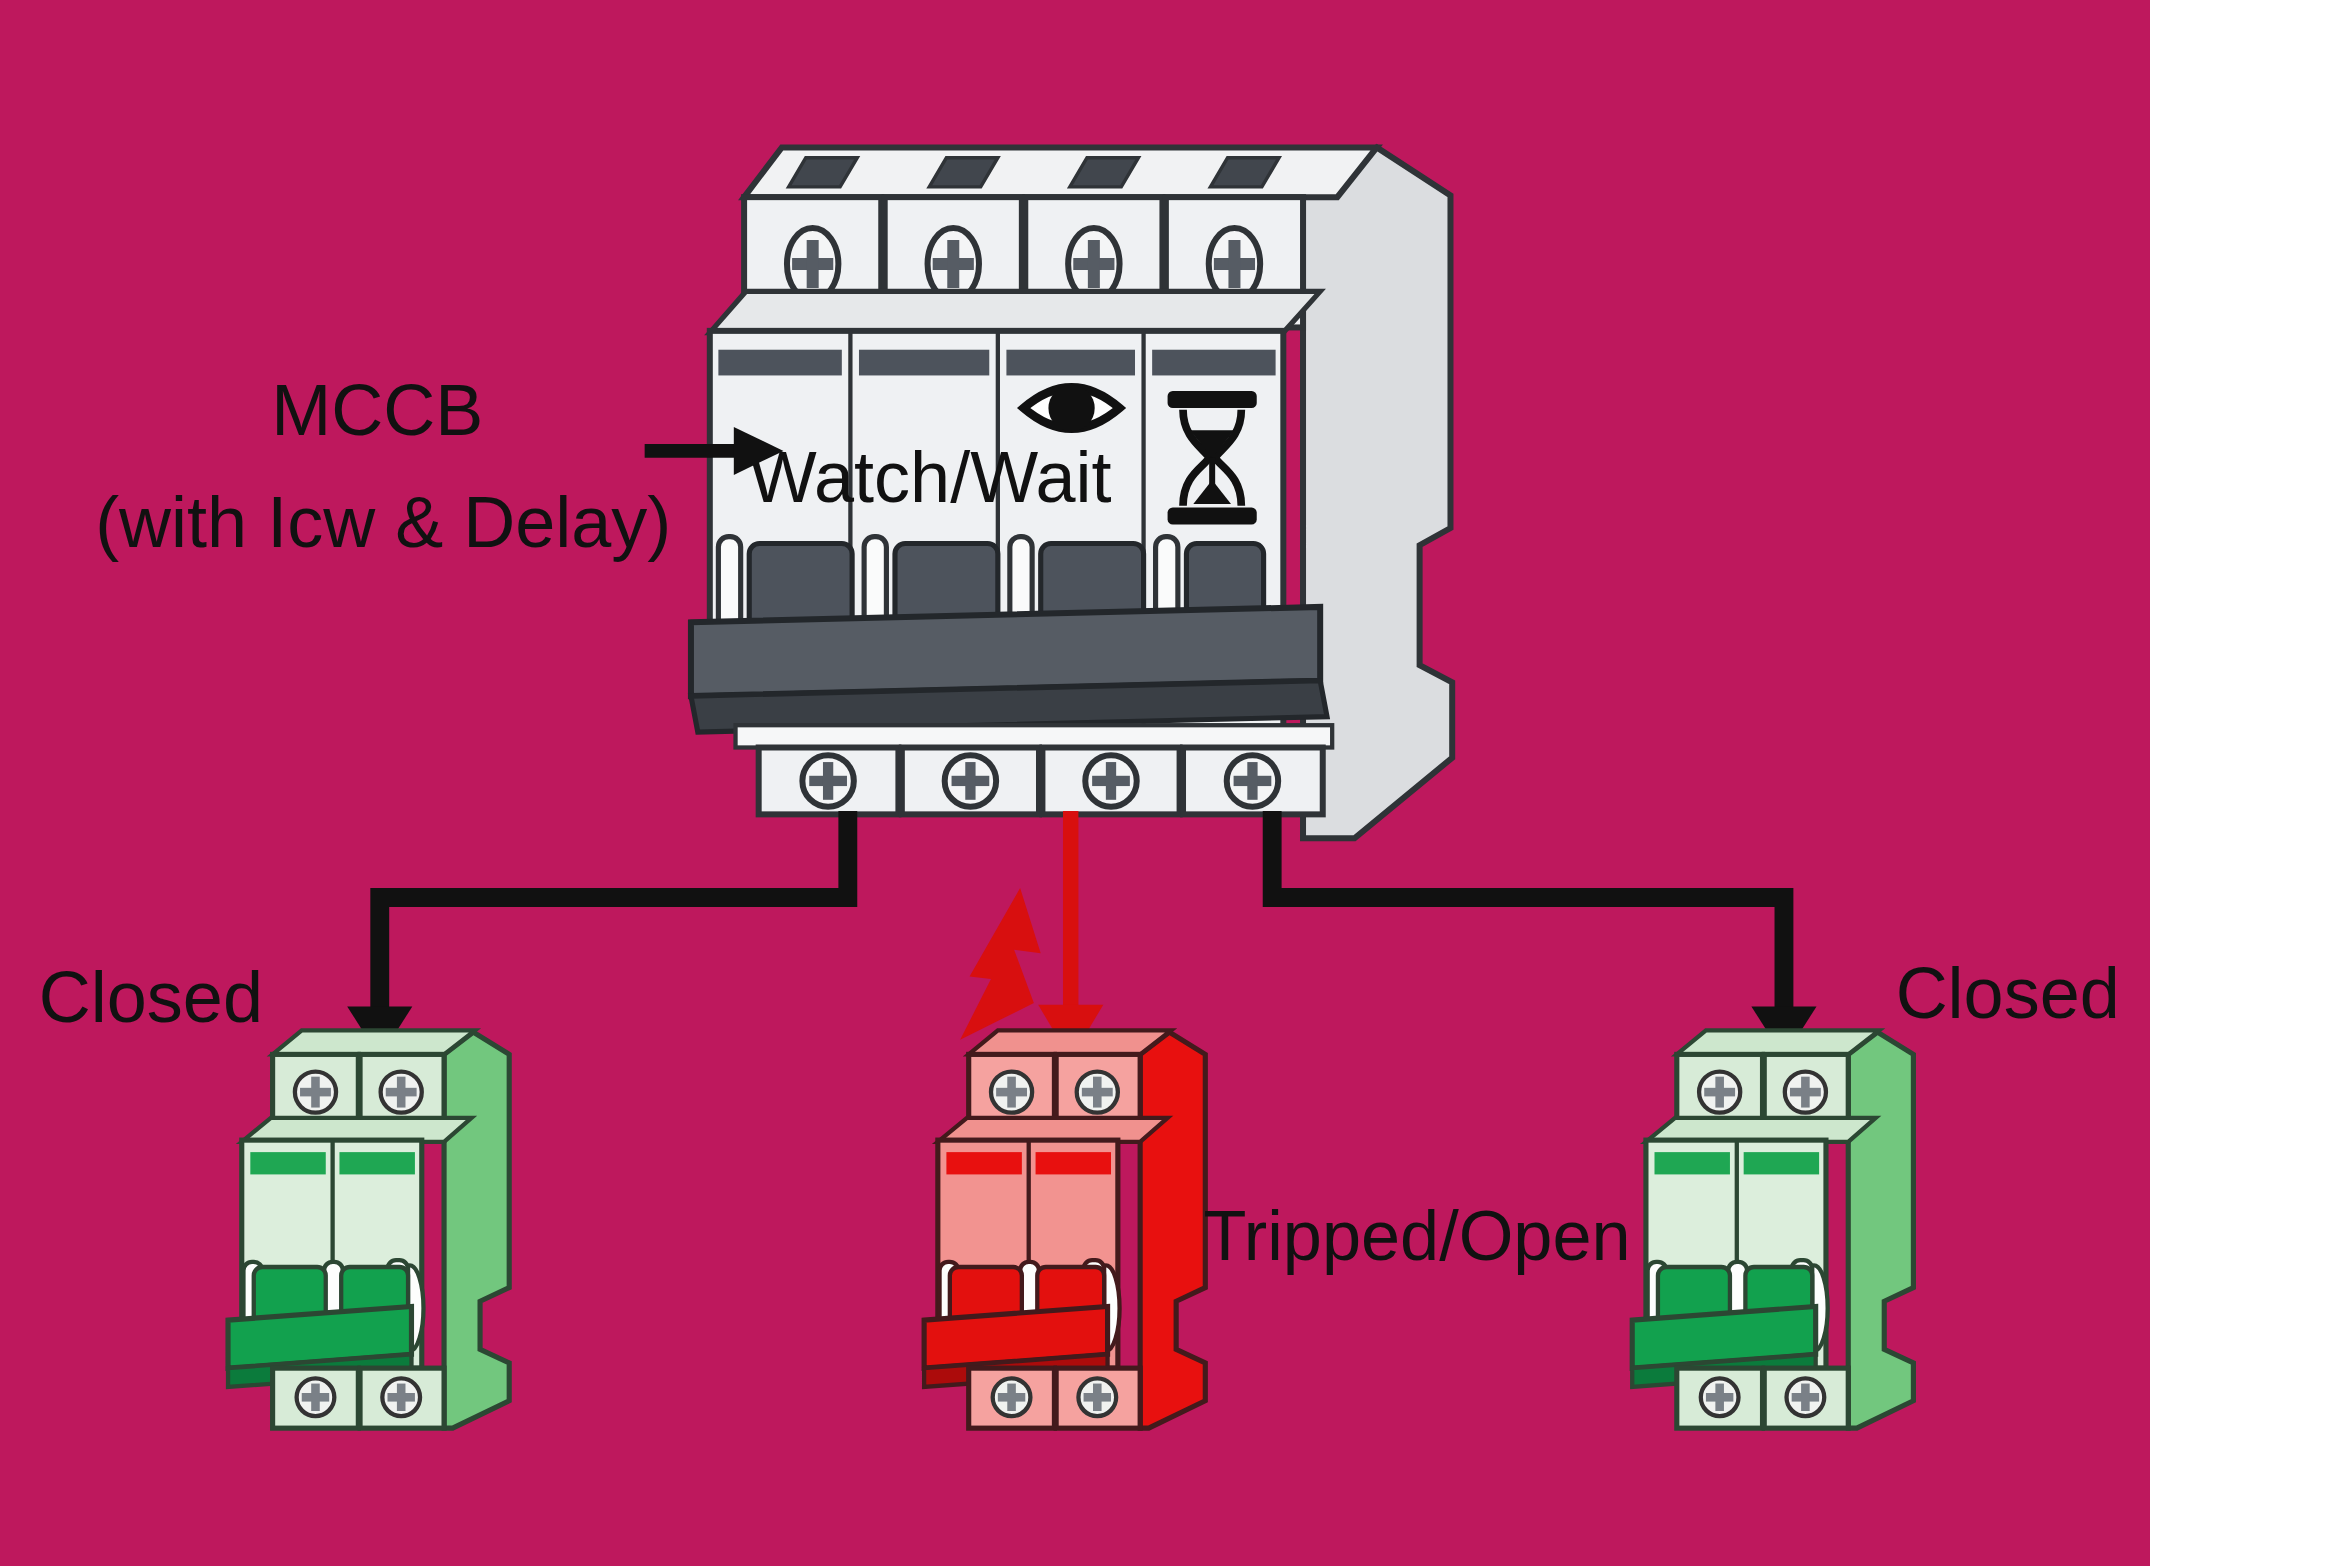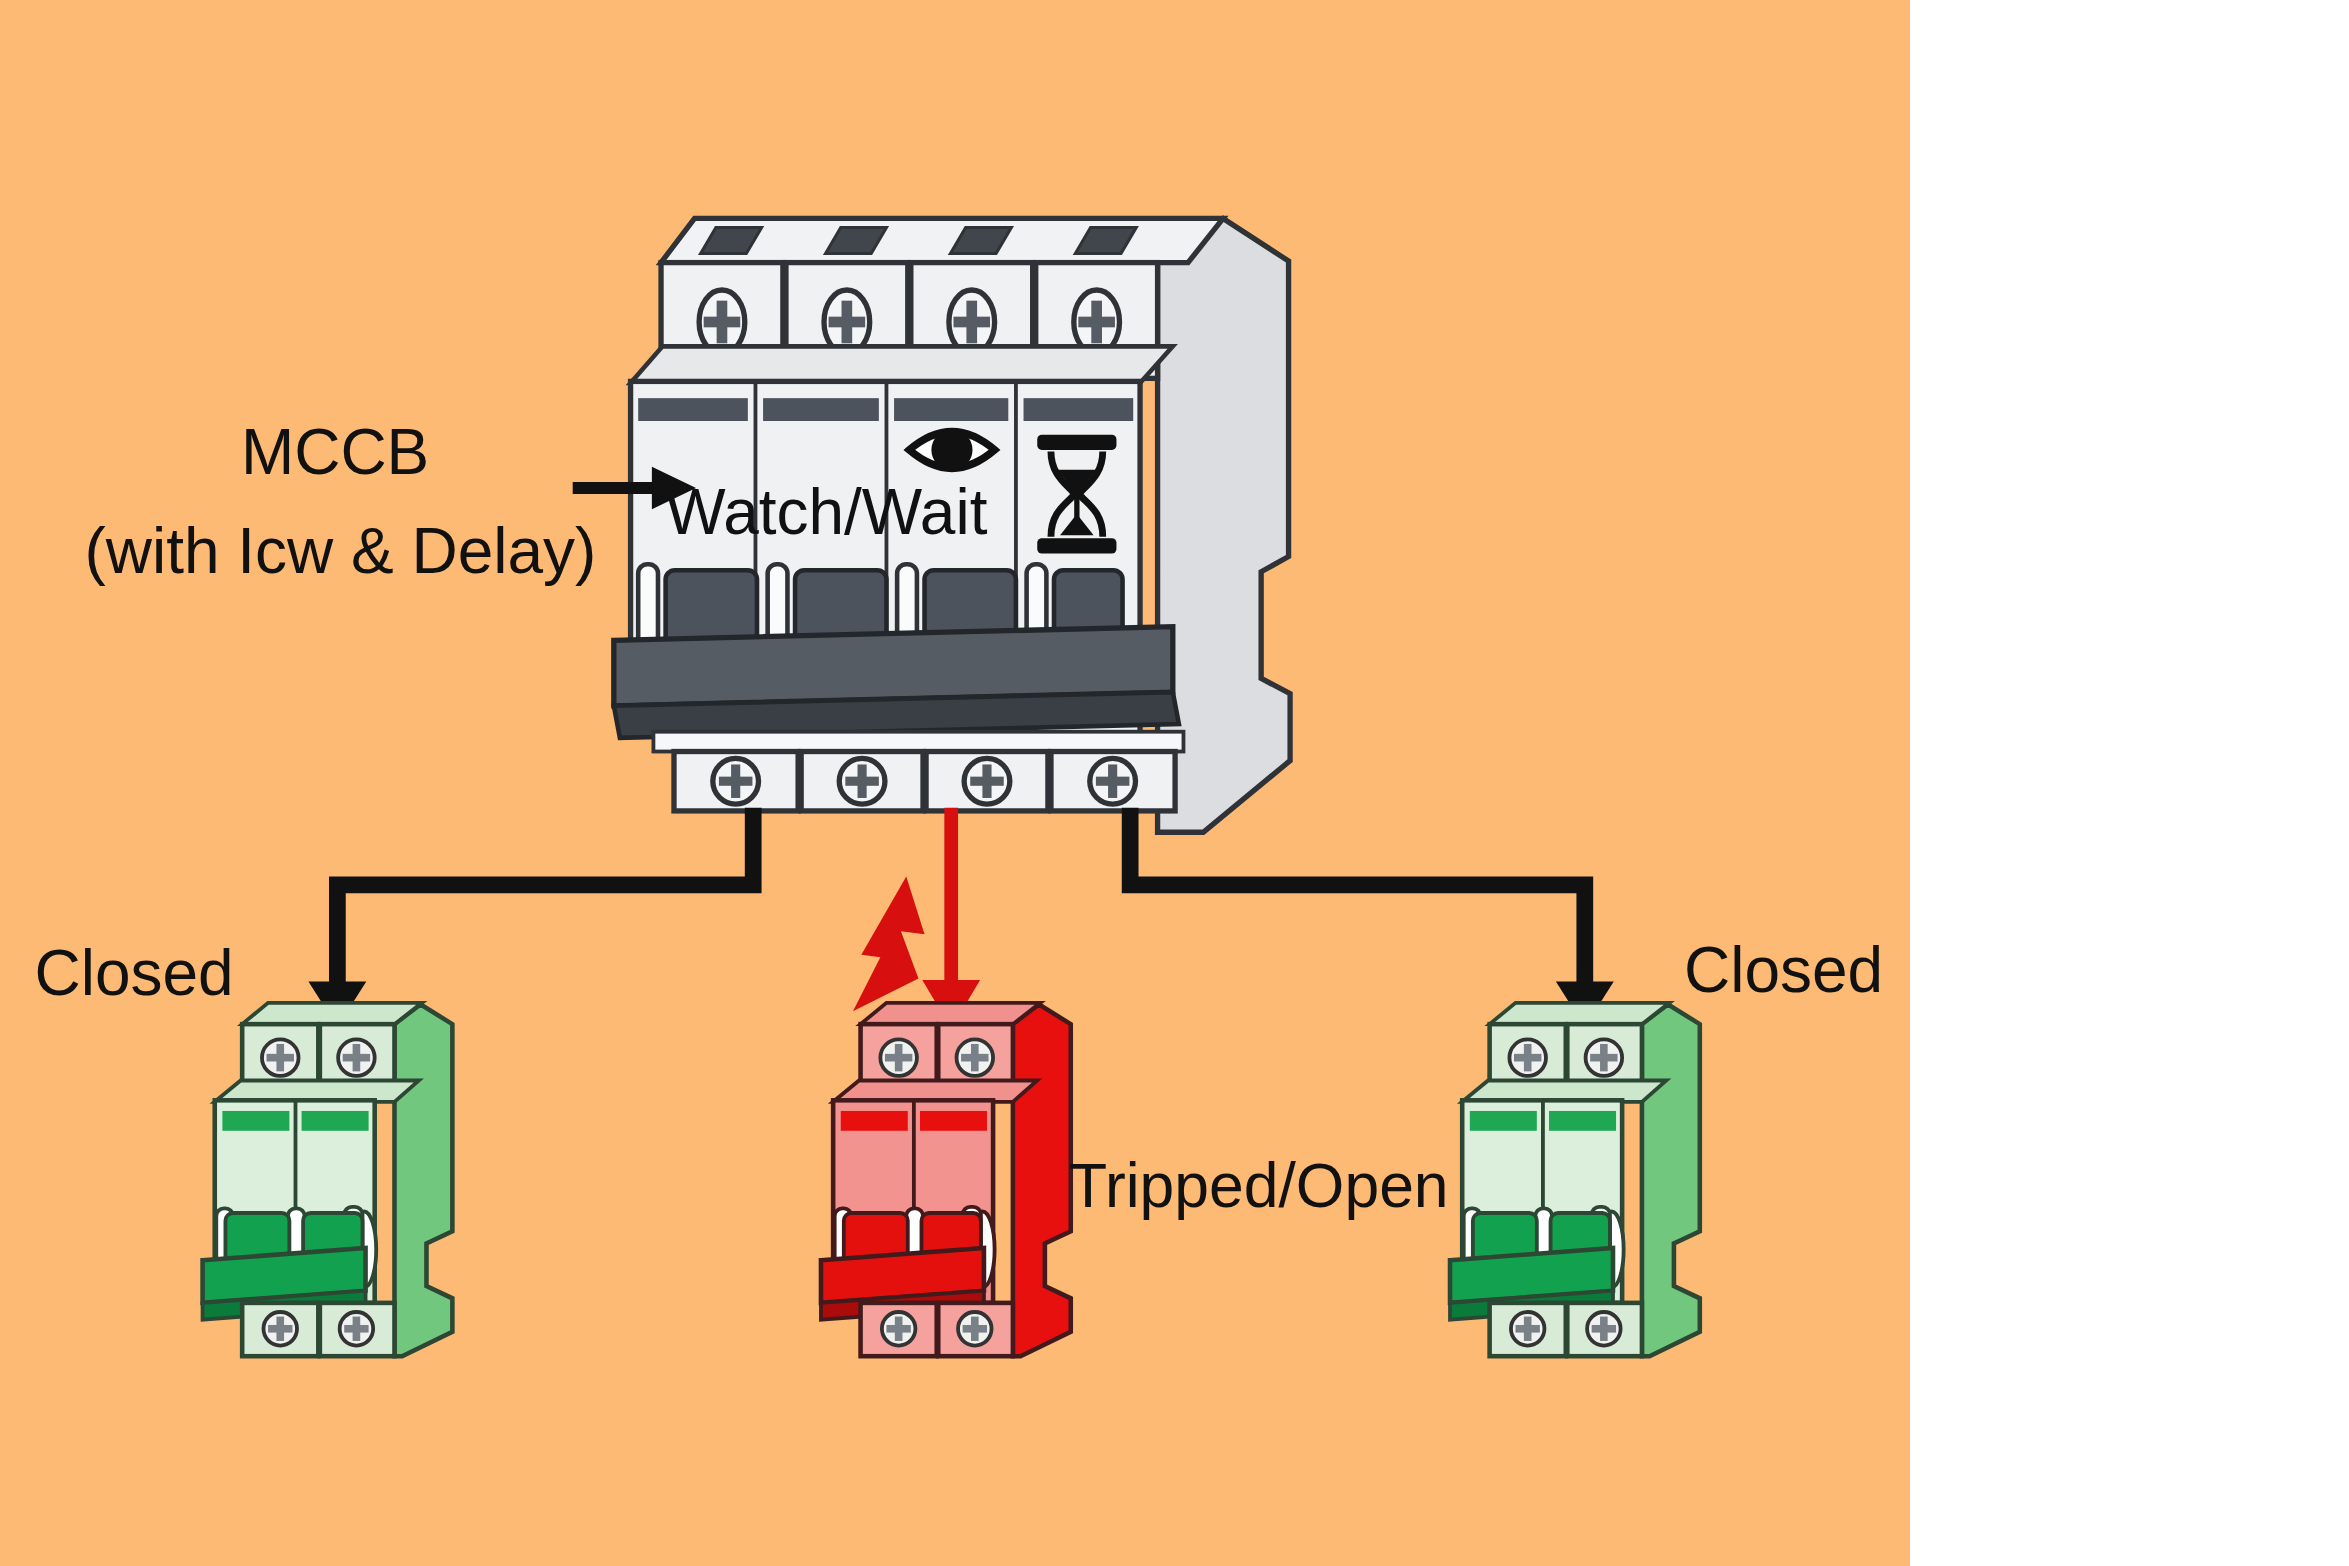--- a/index.html
+++ b/index.html
@@ -1,16 +1,16 @@
 <!DOCTYPE html>
 <html style="font-size:15px"><head>
 <meta charset="utf-8">
 <style>
   html,body{margin:0;padding:0;background:#ffffff;}
-  .canvas{position:relative;width:1910px;height:1567px;background:#fdba74;overflow:hidden;}
+  .canvas{position:relative;width:2150px;height:1567px;background:#be185d;overflow:hidden;}
   svg{display:block;width:100%;height:100%;}
   text{font-family:"Liberation Sans", sans-serif;fill:#111111;}
   .lbl{font-size:84px;}
   .facetext{font-size:84px;}
   .tripped{font-size:82px;}
   
   .brk-green{--face:#dceedc;--term:#d7ebd7;--roof:#cde7cd;--side:#72c77e;--stripe:#1fa753;
              --handle:#12a14e;--lip:#0b7b3c;--outline:#2c4733;}
   .brk-red{--face:#f29390;--term:#f5a29f;--roof:#f0918e;--side:#e8100f;--stripe:#e8100f;
            --handle:#e3100e;--lip:#ac0b0b;--outline:#431a1c;}

